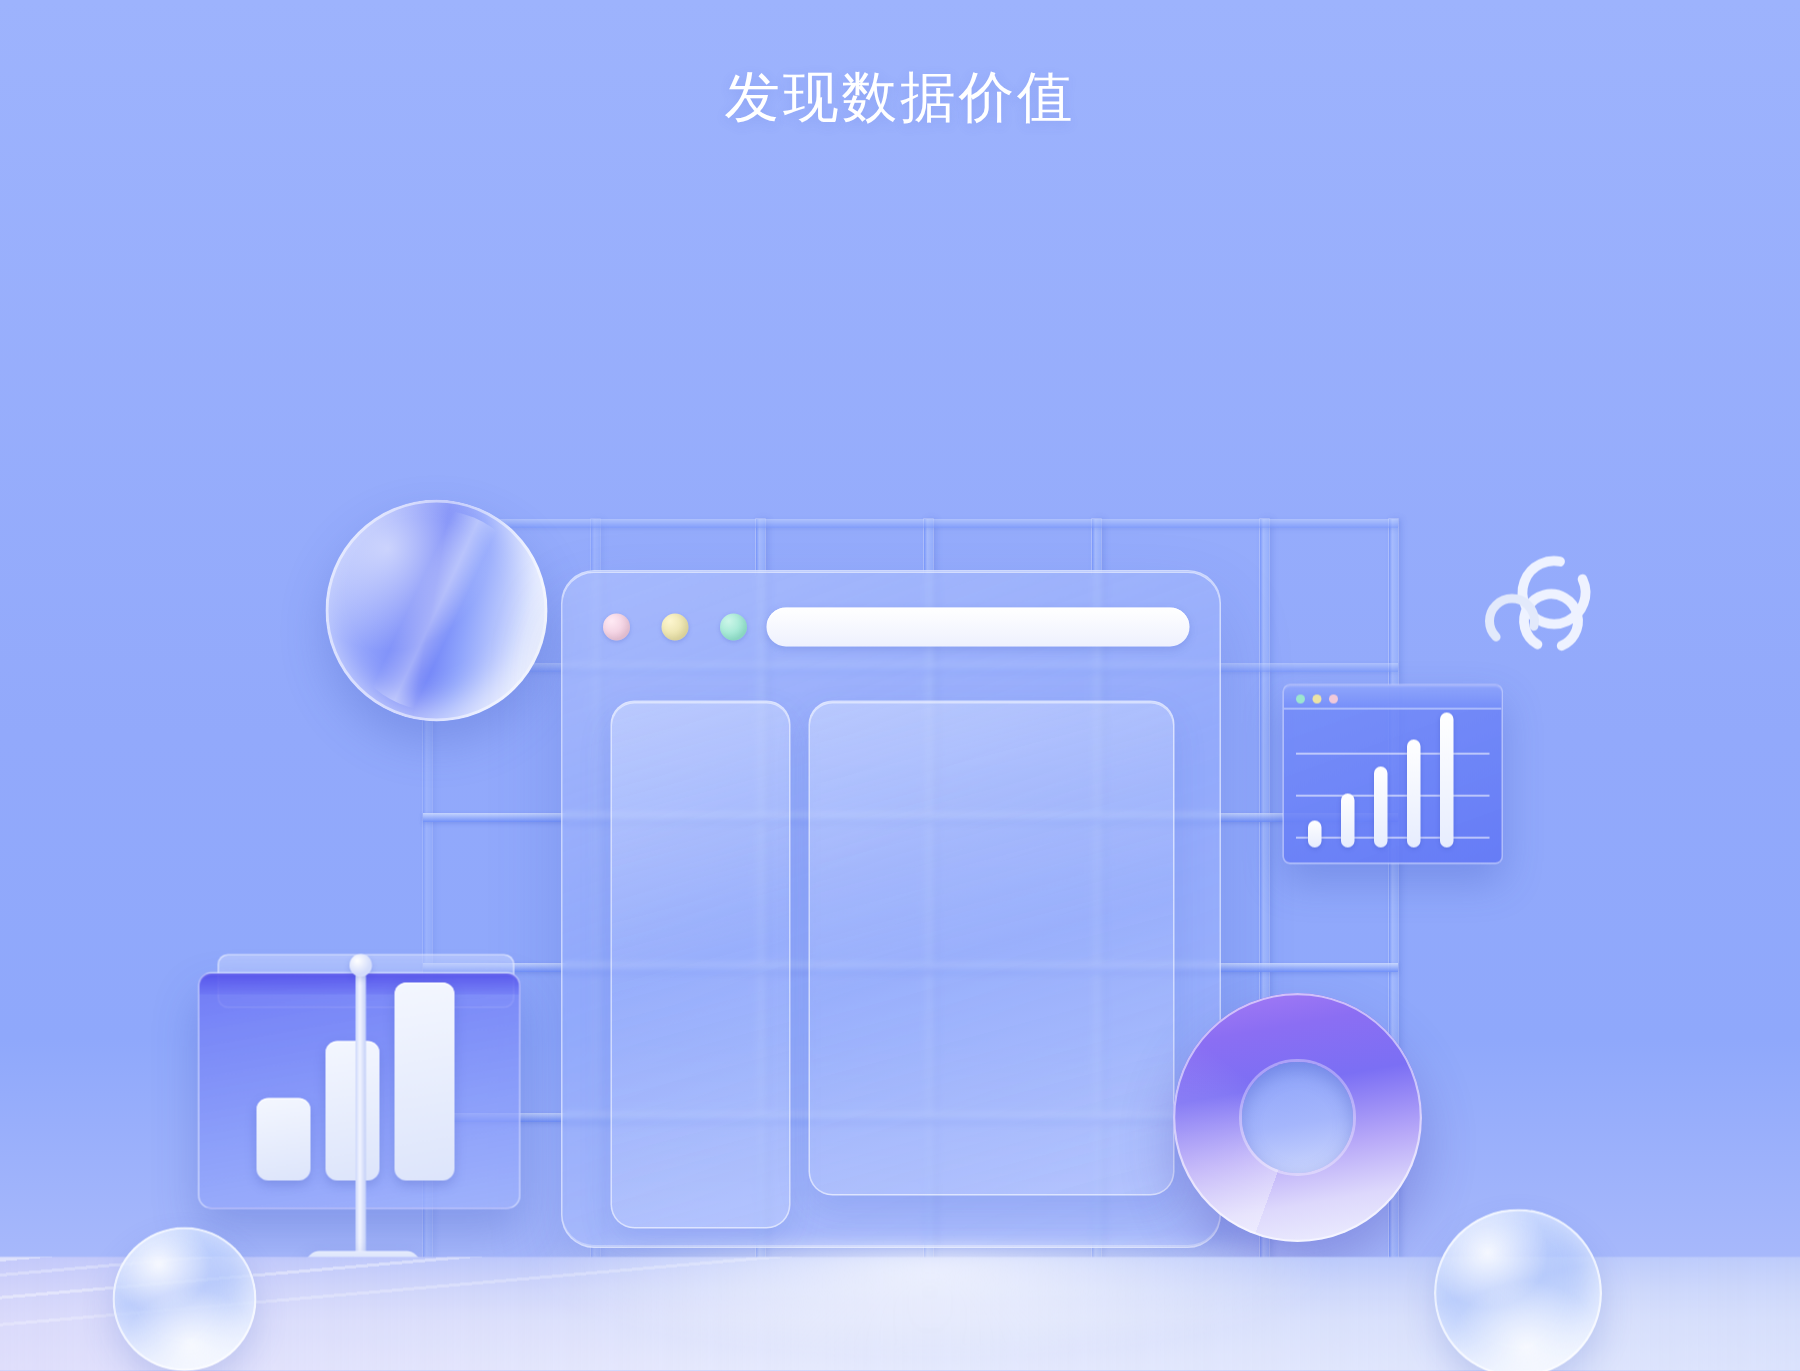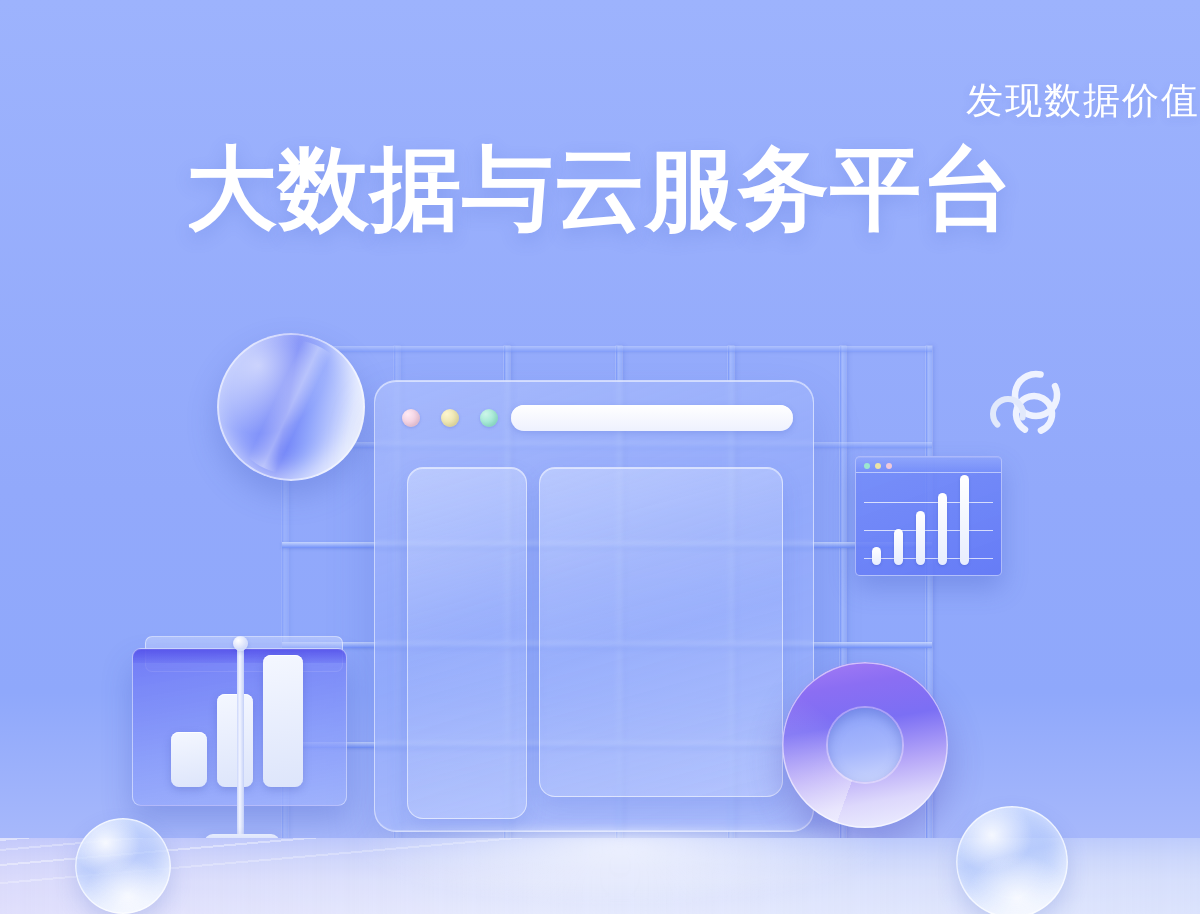--- a/index.html
+++ b/index.html
@@ -197,22 +197,22 @@
       inset 0 0 0 1.5px rgba(255,255,255,.65),
       inset -6px -8px 18px rgba(255,255,255,.5),
       0 10px 22px rgba(60,88,195,.2);
   }
   #sphere-left  { left:75px;  top:818px; width:96px;  height:96px; }
   #sphere-right { left:956px; top:806px; width:112px; height:112px; }
 
   
   #text-block { position:absolute; left:0; top:0; width:1200px; text-align:center; }
   #eyebrow {
-    margin-top:82px; font-size:37px; color:#ffffff; letter-spacing:2px;
-    font-weight:500; line-height:1; text-shadow:0 2px 8px rgba(70,95,200,.18);text-align:right;
+    margin-top:46px; font-size:37px; color:#ffffff; letter-spacing:2px;
+    font-weight:500; line-height:1; text-shadow:0 2px 8px rgba(70,95,200,.18);
   }
   #headline {
     margin-top:22px; font-size:91px; font-weight:900; color:#ffffff;
     letter-spacing:1px; line-height:1.05;
     text-shadow:0 6px 18px rgba(65,92,200,.22);
   }
   #subhead {
     margin-top:14px; font-size:25px; color:#f2f5ff; font-weight:400;
     letter-spacing:16px; text-indent:16px; line-height:1;
     text-shadow:0 2px 6px rgba(70,95,200,.15);
@@ -297,16 +297,15 @@
   </div>
 
   <div class="floor"></div>
   <div class="floorglow"></div>
 
   <div class="sphere" id="sphere-left"></div>
   <div class="sphere" id="sphere-right"></div>
 
   <div id="text-block">
     <div id="eyebrow">发现数据价值</div>
-    <div id="headline">大数据与云服务平台</div>
   </div>
 
 </div>
 
 </body></html>

